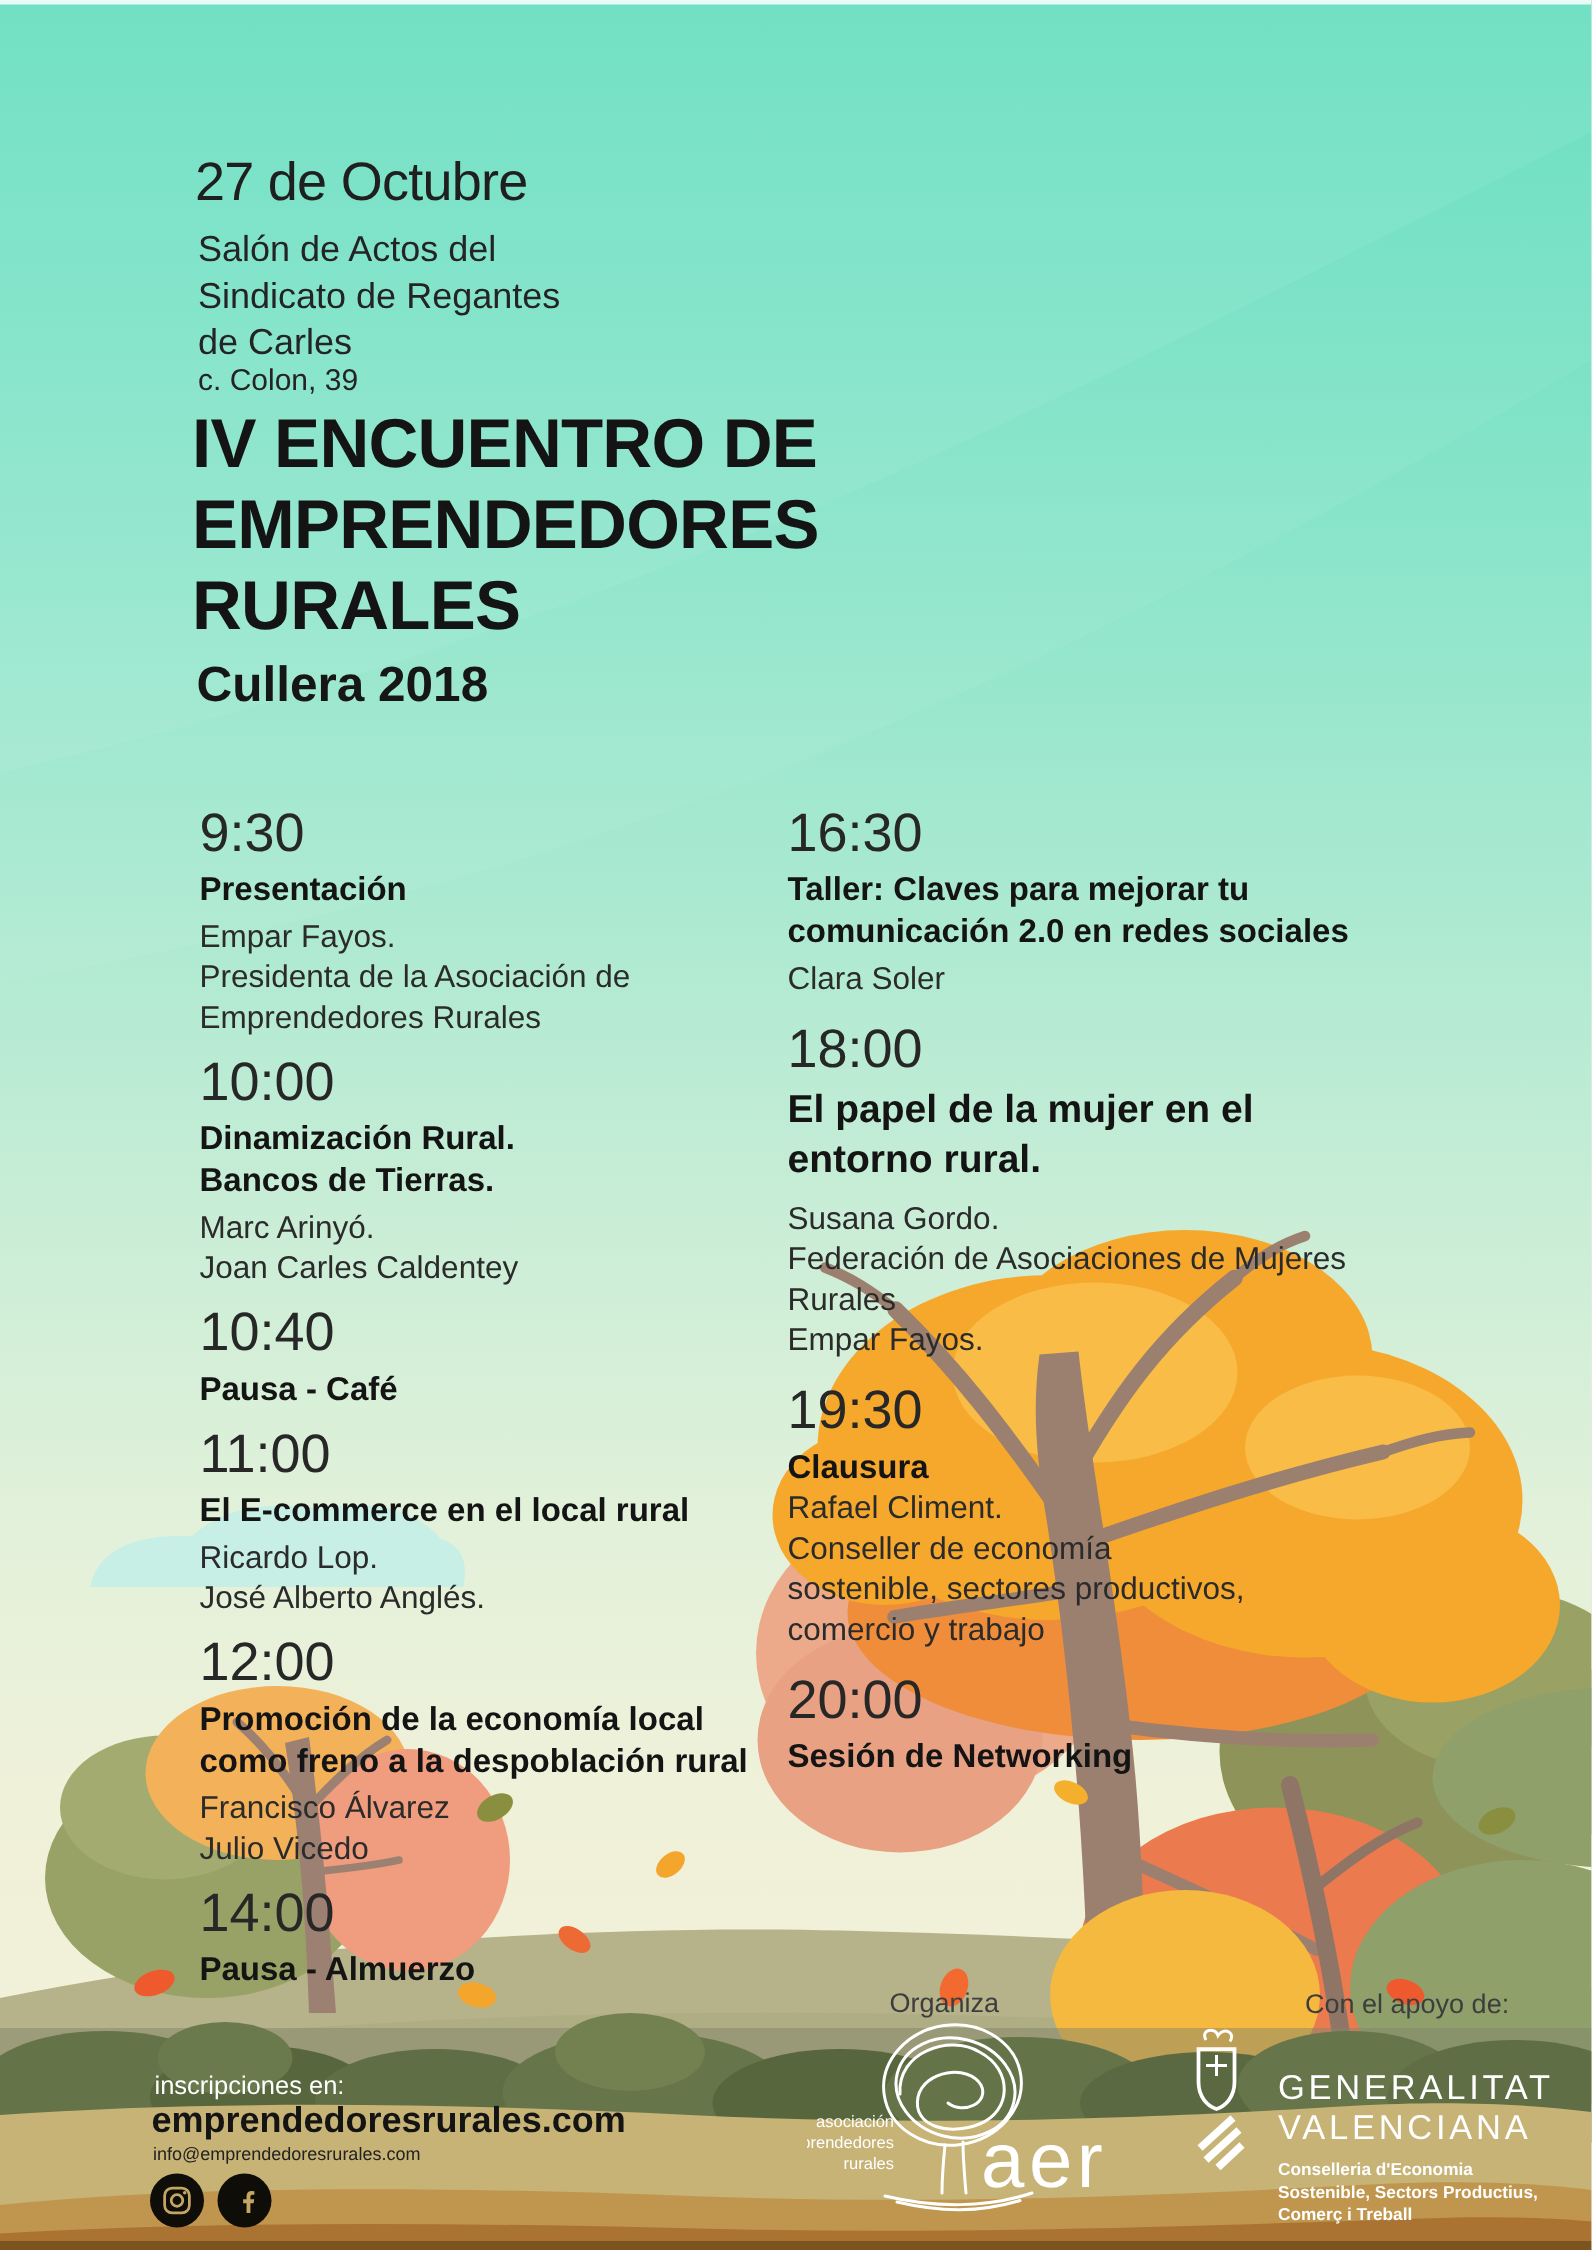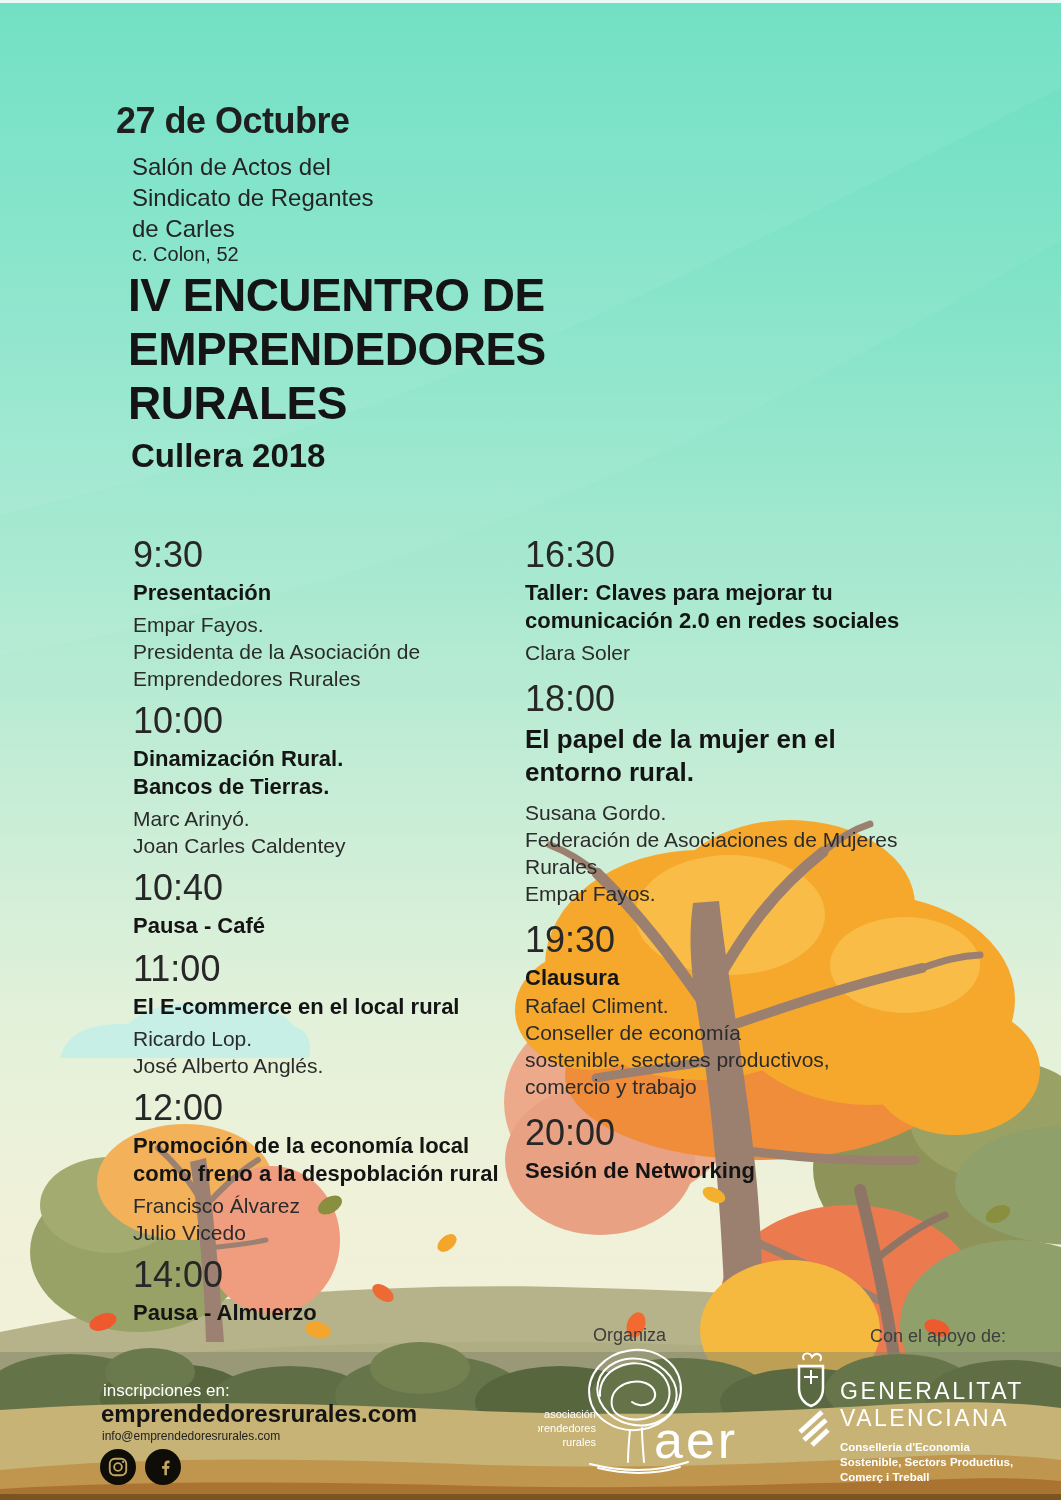--- a/index.html
+++ b/index.html
@@ -3,21 +3,21 @@
 <meta charset="utf-8">
 <style>
   html,body{margin:0;padding:0;background:#e8e8e8;}
   .poster{
     position:relative;width:1061px;height:1500px;overflow:hidden;
     font-family:"Liberation Sans",sans-serif;color:#1f1f1f;
     background:linear-gradient(180deg,#63ddbe 0%,#74e1c4 12%,#8ce5ca 25%,#abe9d1 40%,#c9edd6 54%,#e3f1da 68%,#f0f1d9 80%,#f4f0d8 100%);
   }
   .scene{position:absolute;left:0;top:0;width:1061px;height:1500px;}
   .txt{position:absolute;}
-  .header-date{left:116px;top:100px;font-size:36px;font-weight:bold;letter-spacing:-0.5px;}
+  .header-date{left:130px;top:100px;font-size:36px;font-weight:normal;letter-spacing:-0.5px;}
   .header-venue{left:132px;top:151px;font-size:24px;line-height:31px;color:#242424;}
   .header-address{left:132px;top:243px;font-size:20px;color:#242424;}
   .big-title{left:128px;top:268px;font-size:46px;line-height:54px;font-weight:bold;letter-spacing:-0.5px;color:#141414;}
   .subtitle{left:131px;top:437px;font-size:33px;font-weight:bold;color:#161616;}
   .col{position:absolute;top:536px;}
   .col-left{left:133px;width:398px;}
   .col-right{left:525px;width:440px;}
   .slot{margin-bottom:10px;}
   .col-right .slot{margin-bottom:14px;}
   .time{font-size:36px;line-height:37px;color:#272727;margin-bottom:6px;}
@@ -28,21 +28,21 @@
   .sline{font-size:21px;line-height:27px;color:#2b2b2b;}
   
   .organiza{left:593px;top:1325px;font-size:18px;color:#3d3d3d;}
   .apoyo{left:870px;top:1326px;font-size:18px;color:#3d3d3d;}
   .inscripciones{left:103px;top:1381px;font-size:17px;color:#ffffff;}
   .website{left:101px;top:1400px;font-size:24px;font-weight:bold;color:#141414;text-align:center;}
   .email{left:102px;top:1429px;font-size:12px;color:#222222;}
   .social{left:100px;top:1449px;display:flex;gap:9px;}
   .sicon{width:36px;height:36px;border-radius:50%;background:#0e0d08;display:flex;align-items:center;justify-content:center;}
   .aer-logo{left:538px;top:1336px;width:215px;height:140px;}
-  .gva{left:790px;top:1350px;display:flex;gap:8px;color:#ffffff;}
+  .gva{left:790px;top:1350px;display:flex;gap:20px;color:#ffffff;}
   .gva-text{padding-top:28px;}
   .gva-name{font-size:23px;line-height:27px;letter-spacing:2.5px;font-weight:normal;}
   .gva-dept{margin-top:8px;font-size:11.5px;line-height:15px;font-weight:bold;}
 </style>
 </head>
 <body>
 
 <div class="poster">
 
   <svg class="scene" width="1061" height="1500" viewBox="0 0 1061 1500" aria-hidden="true">
@@ -143,21 +143,21 @@
       <rect x="0" y="1494" width="1061" height="6" fill="#7c5420"></rect>
     </g>
   </svg>
 
   <div class="txt header-date">27 de Octubre</div>
   <div class="txt header-venue">
     <div>Salón de Actos del</div>
     <div>Sindicato de Regantes</div>
     <div>de Carles</div>
   </div>
-  <div class="txt header-address">c. Colon, 52</div>
+  <div class="txt header-address">c. Colon, 39</div>
   <div class="txt big-title">
     <div>IV ENCUENTRO DE</div>
     <div>EMPRENDEDORES</div>
     <div>RURALES</div>
   </div>
   <div class="txt subtitle">Cullera 2018</div>
 
   <div class="col col-left">
     <div class="slot">
       <div class="time">9:30</div>

